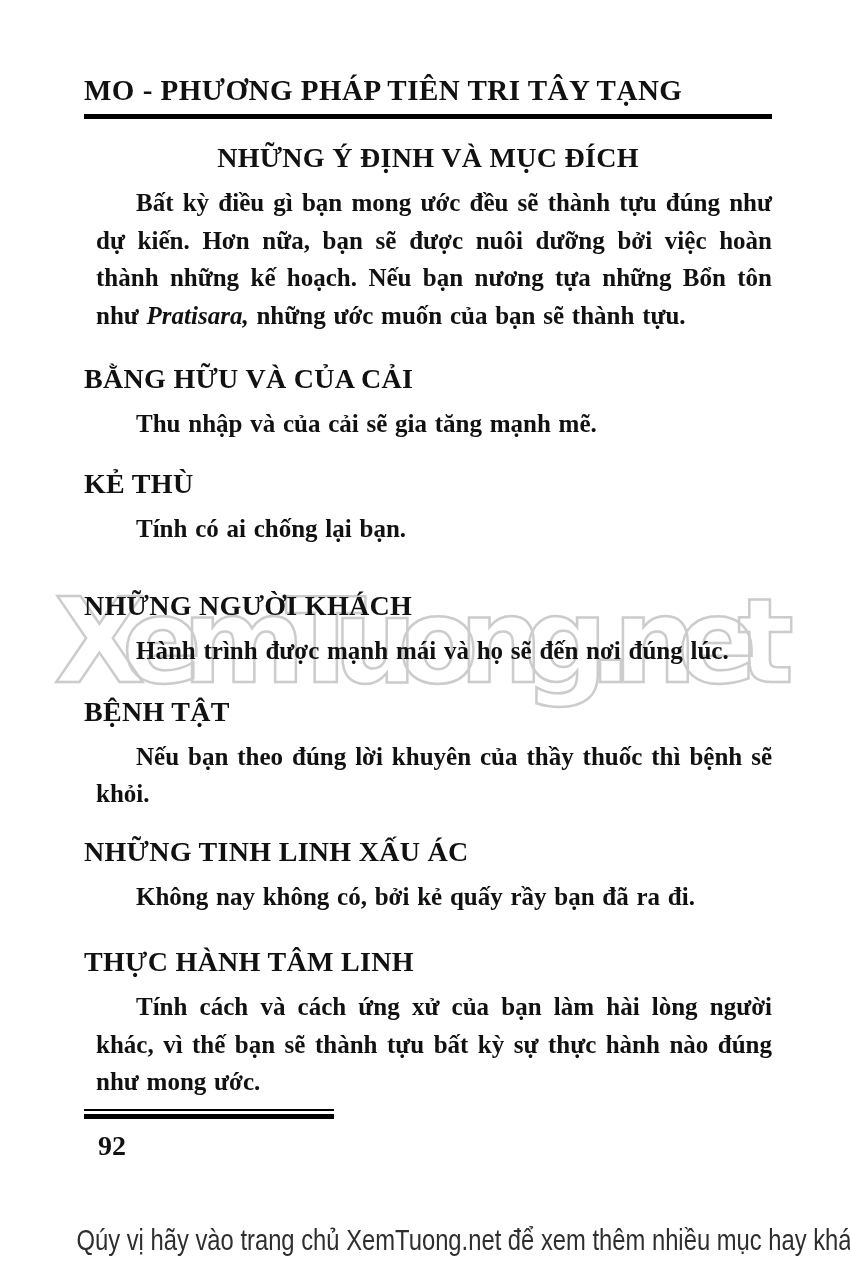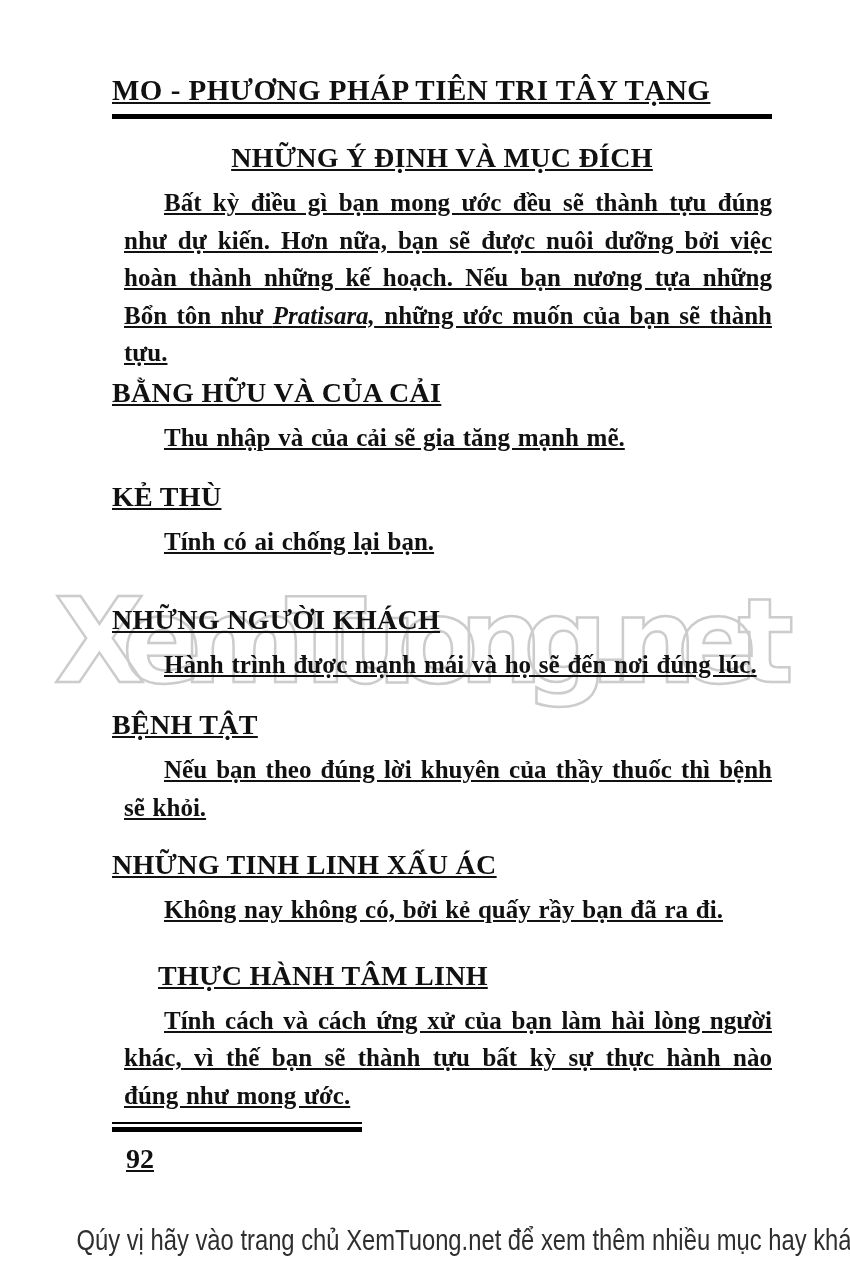--- a/index.html
+++ b/index.html
@@ -14,22 +14,21 @@
   .page{position:absolute;inset:0;}
 
   
   .watermark{
     position:absolute;left:48px;top:570px;width:754px;height:145px;
     z-index:0;pointer-events:none;
   }
 
   .content{
     position:relative;z-index:1;
-    padding:74px 78px 0 112px;
-    text-decoration:underline;
+    padding:74px 78px 0 84px;
   }
 
   .header-title{
     font-size:29px;font-weight:700;line-height:32px;
     letter-spacing:0.5px;white-space:nowrap;
   }
   .header-rule{
     height:5px;background:#000;margin-top:8px;
   }
 
@@ -41,26 +40,26 @@
     font-size:25px;font-weight:700;line-height:37.5px;
     text-align:justify;text-indent:40px;
     margin:9px 0 0 12px;
     word-spacing:1.5px;
   }
   .body-para i{font-style:italic;}
 
   
   .sec{margin:0;}
   .sec-0 .section-heading{margin-top:22px;text-align:center;}
-  .sec-1 .section-heading{margin-top:4px;}
+  .sec-1 .section-heading{margin-top:28px;}
   .sec-2 .section-heading{margin-top:24px;}
   .sec-3 .section-heading{margin-top:42px;}
   .sec-4 .section-heading{margin-top:25px;}
   .sec-5 .section-heading{margin-top:22px;}
-  .sec-6 .section-heading{margin-top:30px;margin-left:46px;}
+  .sec-6 .section-heading{margin-top:30px;}
 
   .pagenum-rule{
     margin-top:8px;width:250px;height:3px;
     border-top:2px solid #000;border-bottom:5px solid #000;
   }
   .page-number{
     font-size:28px;font-weight:700;margin-top:11px;padding-left:14px;
   }
 
   .promo-footer{

